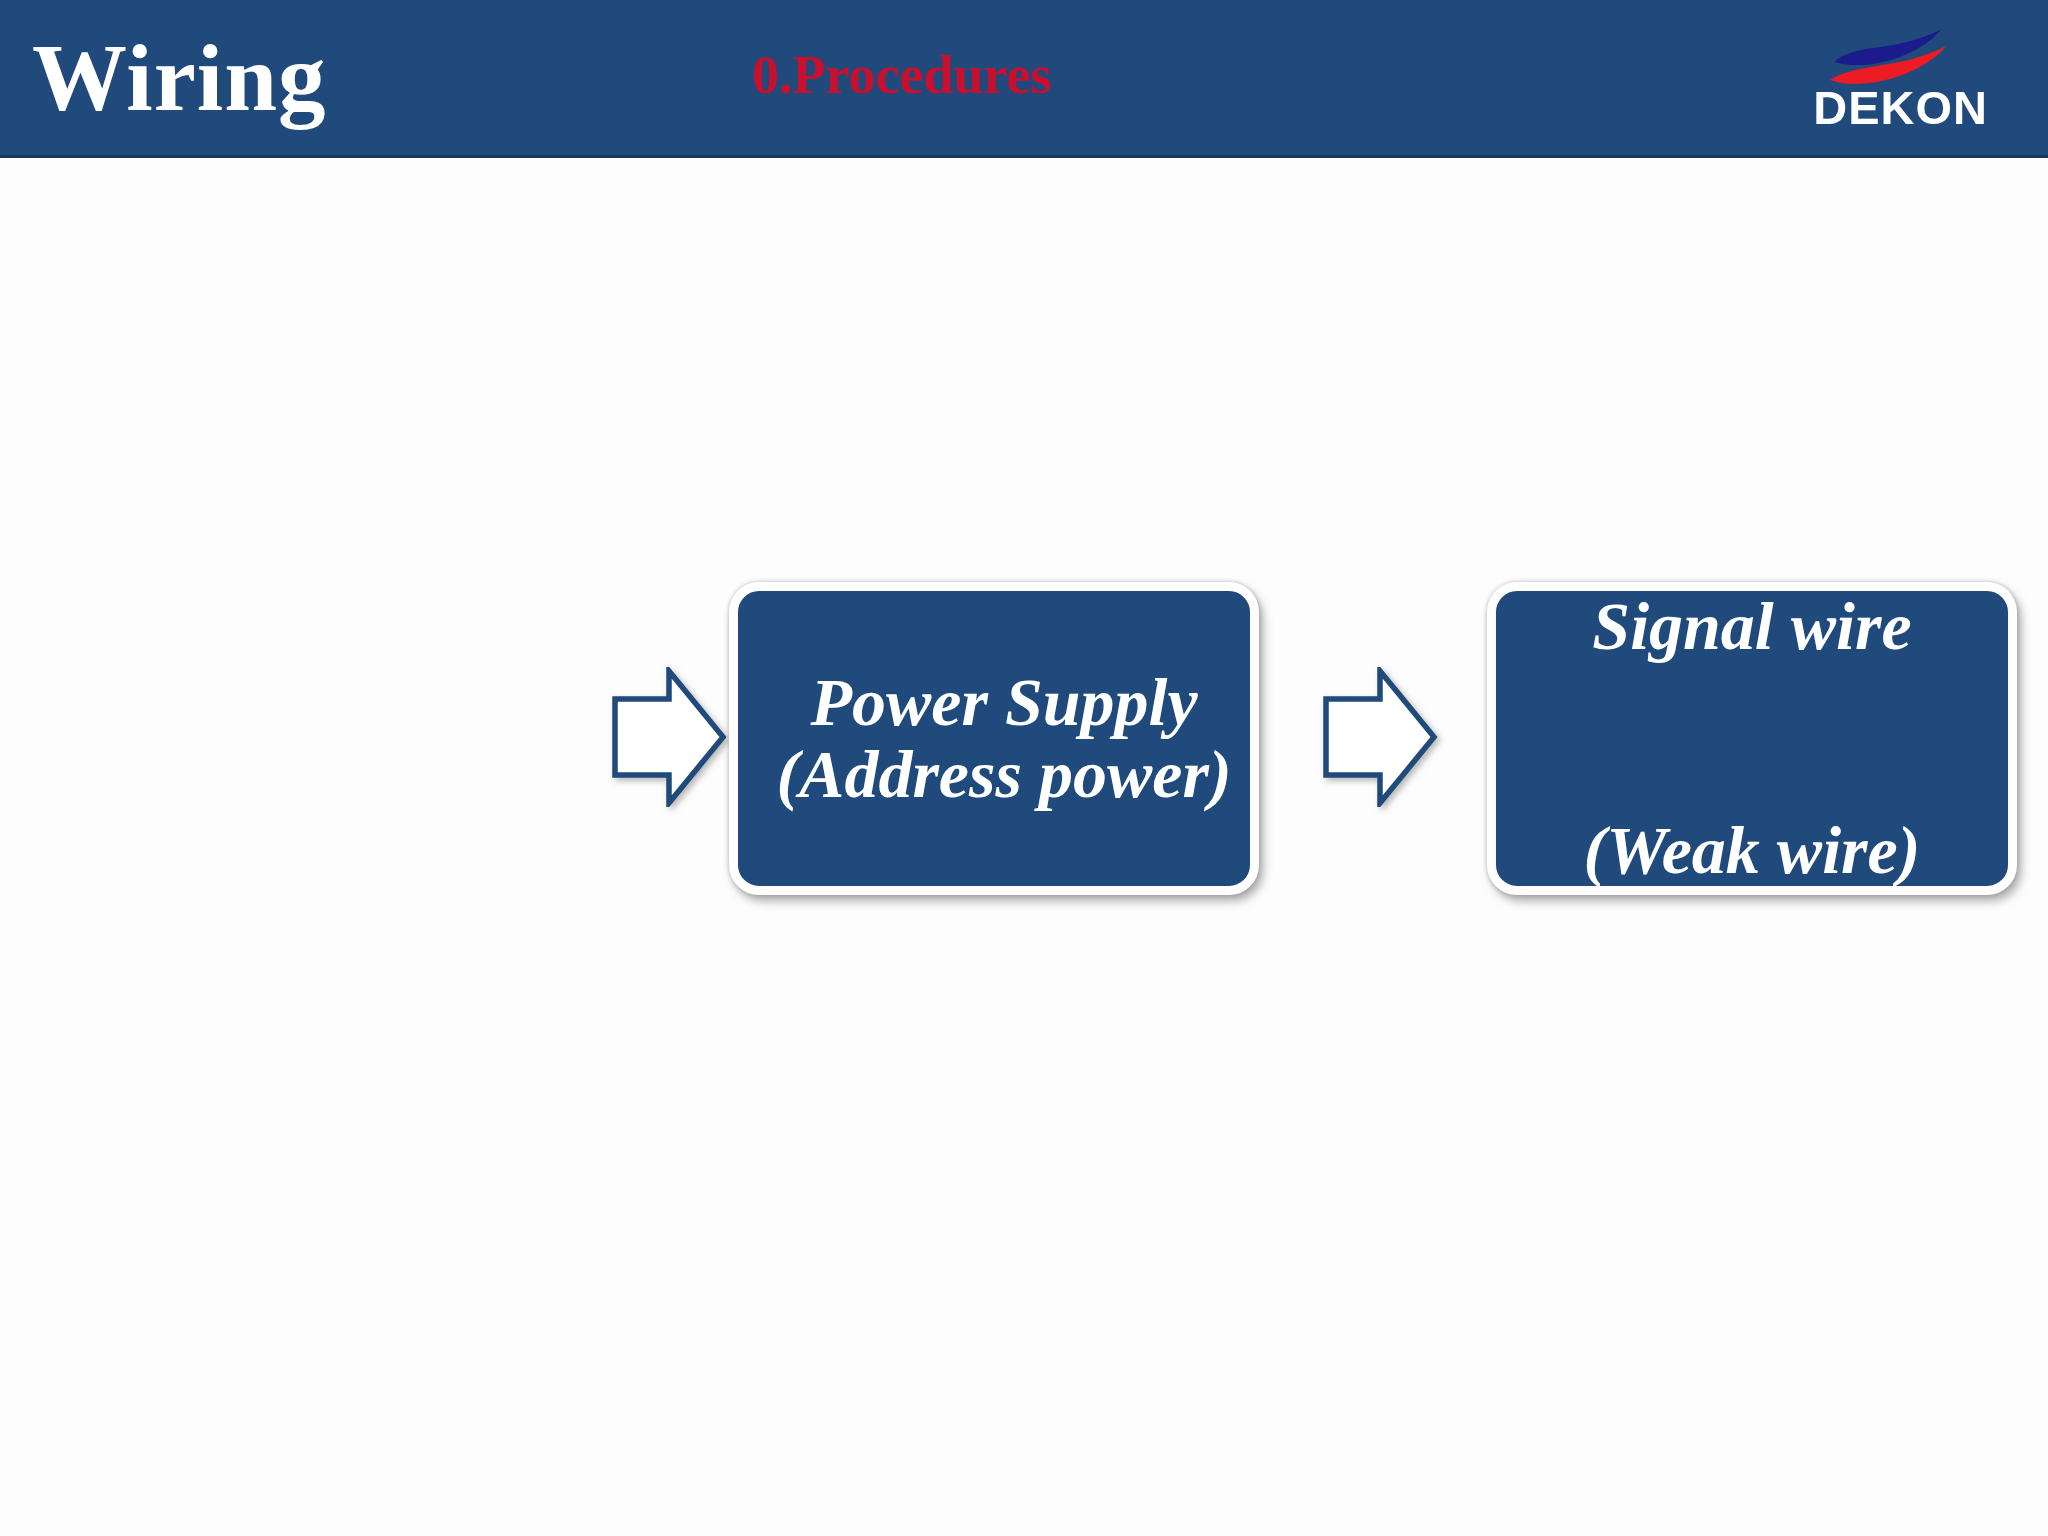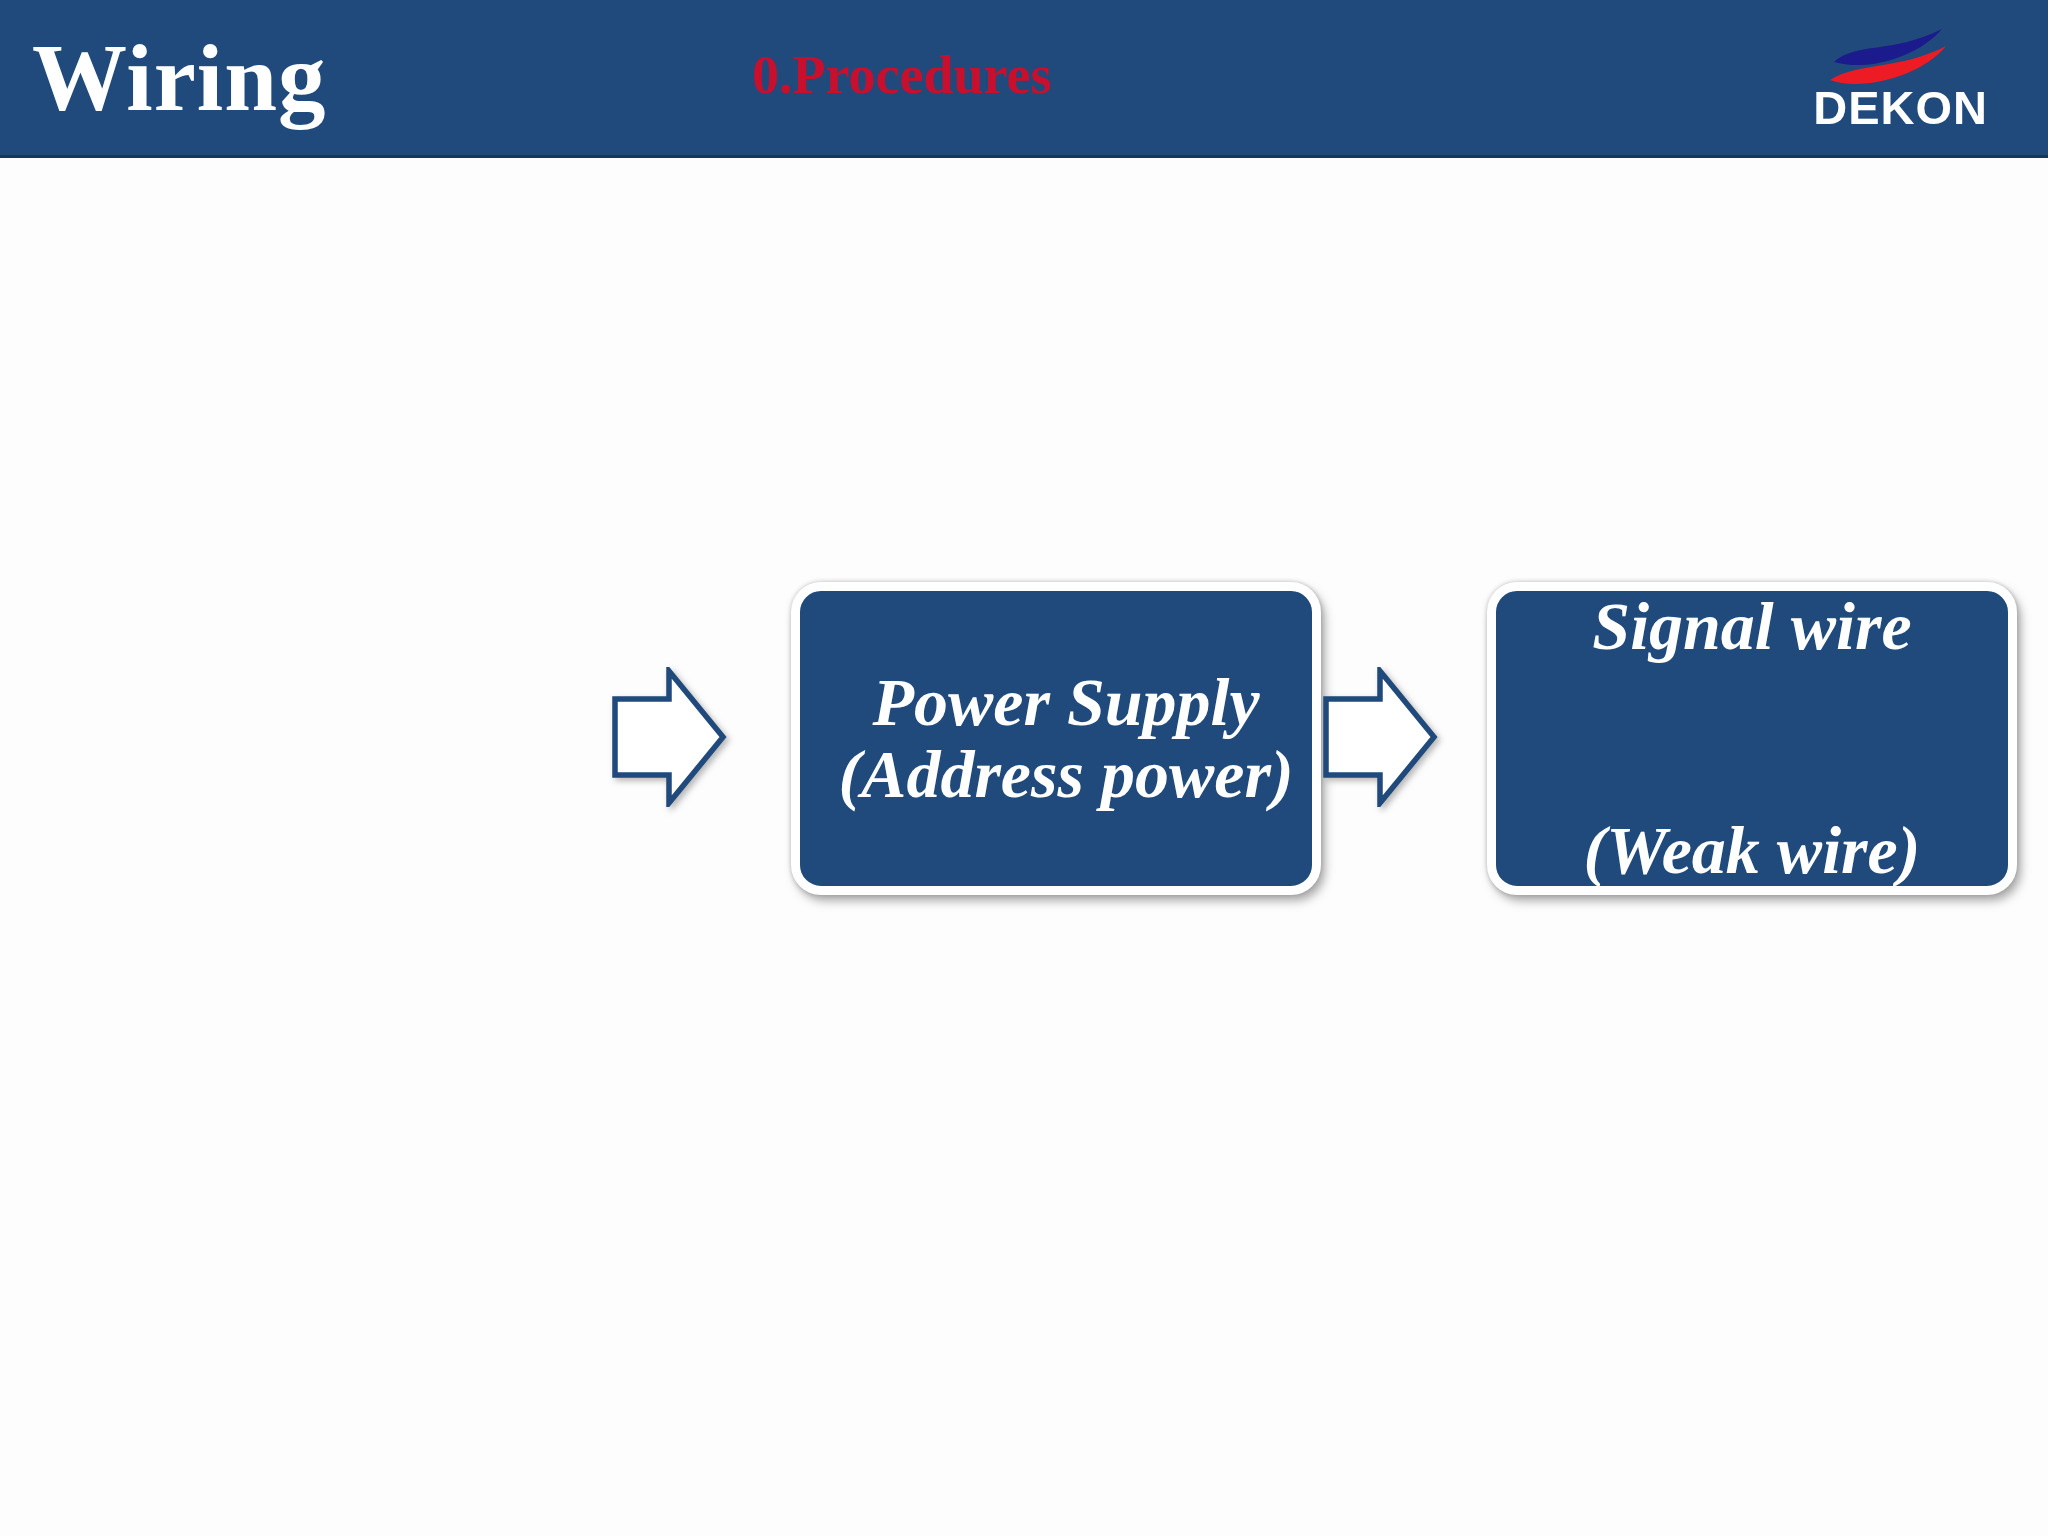--- a/index.html
+++ b/index.html
@@ -78,21 +78,21 @@
     justify-content: center;
     text-align: center;
     color: #ffffff;
     font-weight: bold;
     font-style: italic;
     font-size: 68px;
     line-height: 1.05;
   }
   .box-line:empty { display: none; }
   .flow-box-1 { left: 50px; }
-  .flow-box-2 { left: 791px; padding-left: 20px; }
+  .flow-box-2 { left: 729px; padding-left: 20px; }
   .flow-box-3 { left: 1487px; justify-content: space-between; }
 
   
   .flow-arrow {
     position: absolute;
     top: 667px;
     width: 116px;
     height: 140px;
     filter: drop-shadow(3px 3px 3px rgba(110,110,110,0.5));
   }

